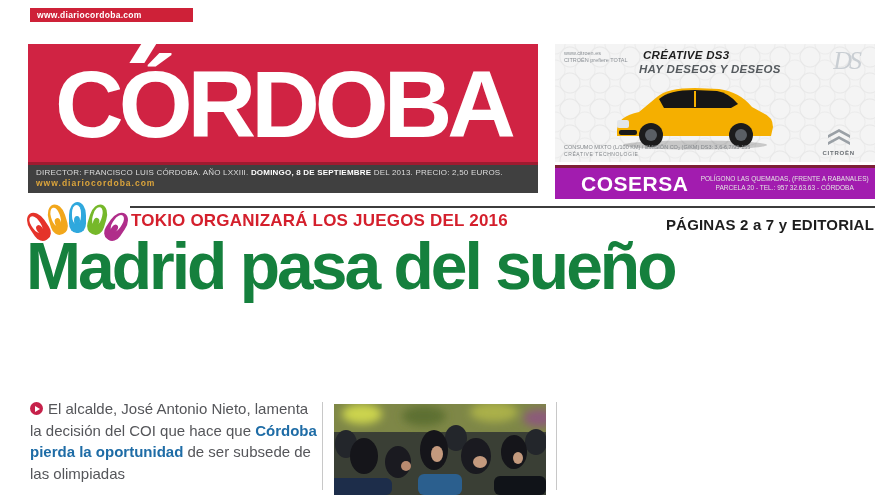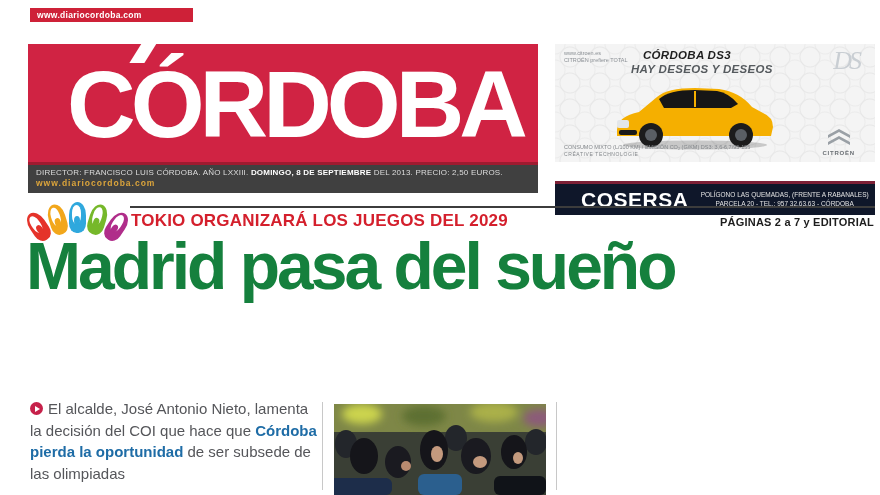--- a/index.html
+++ b/index.html
@@ -8,73 +8,73 @@
   .page{position:relative;width:880px;height:495px;background:#ffffff;overflow:hidden;}
 
   
   .top-strip{position:absolute;left:30px;top:8px;width:156px;height:14px;background:#ce2138;
              color:#fff;font-size:8.5px;font-weight:bold;line-height:14px;padding-left:7px;
              letter-spacing:.3px;}
 
   
   .masthead{position:absolute;left:28px;top:44px;width:510px;height:118px;background:#d02343;}
   .masthead .title{position:absolute;left:0;top:0;width:100%;height:118px;line-height:121px;
-                   text-align:center;color:#fff;font-weight:bold;font-size:95px;letter-spacing:-5px;padding-left:12px;}
+                   text-align:center;color:#fff;font-weight:bold;font-size:95px;letter-spacing:-5px;}
   .masthead .slash{position:absolute;left:112px;top:-15px;width:15px;height:34px;background:#fff;
                    transform:skewX(-32deg);}
 
   
   .info-bar{position:absolute;left:28px;top:162px;width:510px;height:31px;background:#404040;
             border-top:3px solid #9e1b30;box-sizing:border-box;padding:3px 0 0 8px;}
   .info-line{font-size:8px;color:#dcdcdc;letter-spacing:.2px;white-space:nowrap;}
   .info-line b{color:#fff;}
   .info-site{font-size:8.5px;font-weight:bold;color:#dba43b;letter-spacing:1px;margin-top:1px;}
 
   
   .ad{position:absolute;left:555px;top:44px;width:320px;height:118px;background:#f4f4f4;
       background-image:
         radial-gradient(circle at 50% 50%, transparent 9px, #e7e7e7 10px, transparent 11px),
         radial-gradient(circle at 50% 50%, transparent 9px, #ebebeb 10px, transparent 11px);
       background-size:30px 26px,30px 26px;background-position:0 0,15px 13px;overflow:hidden;}
   .ad-url{position:absolute;left:9px;top:6px;font-size:5.5px;color:#8a8f94;line-height:7px;}
   .ad-model{position:absolute;left:88px;top:5px;font-size:11.5px;font-style:italic;font-weight:bold;
             color:#1e1e1e;letter-spacing:.3px;}
-  .ad-slogan{position:absolute;left:76px;top:19px;font-size:11.5px;font-style:italic;font-weight:bold;
+  .ad-slogan{position:absolute;left:84px;top:19px;font-size:11.5px;font-style:italic;font-weight:bold;
              color:#555a5e;letter-spacing:.3px;}
   .ds-mono{position:absolute;right:16px;top:2px;font-family:"Liberation Serif", serif;
            font-style:italic;font-size:26px;color:#c9ced3;letter-spacing:-3px;}
   .ad-car{position:absolute;left:52px;top:32px;}
   .ad-consumption{position:absolute;left:9px;bottom:12px;font-size:5.5px;color:#83878b;}
   .ad-tech{position:absolute;left:9px;bottom:5px;font-size:5px;color:#83878b;letter-spacing:.6px;}
   .chevrons{position:absolute;right:20px;bottom:6px;text-align:center;}
   .chevrons .brand{font-size:6px;color:#6a6f74;font-weight:bold;letter-spacing:.8px;margin-top:1px;}
 
   
-  .dealer{position:absolute;left:555px;top:165px;width:320px;height:34px;background:#0f172a;
-          border-top:3px solid #7c2036;box-sizing:border-box;display:flex;align-items:center;margin-top:16px;}
+  .dealer{position:absolute;left:555px;top:165px;width:320px;height:34px;background:#a21caf;
+          border-top:3px solid #7c2036;box-sizing:border-box;display:flex;align-items:center;}
   .dealer-name{color:#fff;font-weight:bold;font-size:21px;letter-spacing:.5px;padding-left:26px;}
   .dealer-addr{color:#e3e3e3;font-size:6.5px;line-height:8.5px;text-align:center;flex:1;
                padding:0 6px 0 12px;}
 
   
   .kicker-rule{position:absolute;left:130px;top:206px;width:745px;height:2px;background:#3c3c3c;}
   .m2020{position:absolute;left:28px;top:201px;width:102px;height:42px;}
   .finger{position:absolute;width:17px;height:31px;border-radius:9px 9px 8px 8px/14px 14px 10px 10px;}
   .finger:after{content:"";position:absolute;left:3px;top:3px;width:9px;height:19px;background:#fff;
                 border-radius:5px/9px;}
   .finger:before{content:"";position:absolute;left:5px;top:14px;width:6px;height:9px;border-radius:50%;
                  background:inherit;z-index:1;}
   .f1{left:2px;top:10px;transform:rotate(-34deg);}
   .f2{left:21px;top:3px;transform:rotate(-17deg);}
   .f3{left:41px;top:1px;}
   .f4{left:61px;top:3px;transform:rotate(17deg);}
   .f5{left:80px;top:10px;transform:rotate(34deg);}
   .kicker-text{position:absolute;left:131px;top:211px;font-size:17px;font-weight:bold;color:#d41f2c;
                letter-spacing:.2px;}
-  .pages-ref{position:absolute;right:6px;top:216px;font-size:11px;font-weight:bold;color:#1d1d1d;
+  .pages-ref{position:absolute;right:6px;top:216px;font-size:15px;font-weight:bold;color:#1d1d1d;
              letter-spacing:.2px;}
 
   
   .headline{position:absolute;left:26px;top:232px;width:850px;color:#15803d;font-weight:bold;
             font-size:66px;line-height:69px;letter-spacing:-3px;}
   .headline span{display:block;}
 
   
   .col{position:absolute;top:398px;font-size:15px;line-height:21.5px;color:#55565a;}
   .col-left{left:30px;width:292px;}
@@ -106,21 +106,21 @@
   <div class="info-bar">
     <div class="info-line"><span>DIRECTOR: FRANCISCO LUIS CÓRDOBA. AÑO LXXIII. </span><b>DOMINGO, 8 DE SEPTIEMBRE</b><span> DEL 2013. PRECIO: 2,50 EUROS.</span></div>
     <div class="info-site">www.diariocordoba.com</div>
   </div>
 
   <div class="ad">
     <div class="ad-url">
       <div>www.citroen.es</div>
       <div>CITROËN prefiere TOTAL</div>
     </div>
-    <div class="ad-model">CÓRDOBA DS3</div>
+    <div class="ad-model">CRÉATIVE DS3</div>
     <div class="ad-slogan">HAY DESEOS Y DESEOS</div>
     <div class="ds-mono">DS</div>
 
     <svg class="ad-car" width="175" height="76" viewBox="0 0 175 76">
       <ellipse cx="88" cy="69" rx="72" ry="4.5" fill="rgba(0,0,0,0.18)"></ellipse>
       <path d="M10,54 Q11,40 32,36 L50,21 Q60,12 88,12 L112,13 Q133,16 145,31 L156,37 Q166,41 166,51 L164,60 L10,60 Z" fill="#f5af00"></path>
       <path d="M52,23 Q62,14 87,14 L110,15 Q122,17 131,28 L124,32 L57,32 Z" fill="#161616"></path>
       <path d="M88,15 L88,31" stroke="#f5af00" stroke-width="2"></path>
       <rect x="10" y="44" width="12" height="8" rx="2" fill="#e3e6e9"></rect>
       <rect x="12" y="54" width="18" height="5" rx="2" fill="#1a1a1a"></rect>
@@ -151,21 +151,21 @@
   </div>
 
   <div class="kicker-rule"></div>
   <div class="m2020">
     <div class="finger f1" style="background: rgb(229, 51, 42);"></div>
     <div class="finger f2" style="background: rgb(242, 167, 27);"></div>
     <div class="finger f3" style="background: rgb(47, 168, 221);"></div>
     <div class="finger f4" style="background: rgb(118, 184, 42);"></div>
     <div class="finger f5" style="background: rgb(176, 45, 138);"></div>
   </div>
-  <div class="kicker-text">TOKIO ORGANIZARÁ LOS JUEGOS DEL 2029</div>
+  <div class="kicker-text">TOKIO ORGANIZARÁ LOS JUEGOS DEL 2016</div>
   <div class="pages-ref">PÁGINAS 2 a 7 y EDITORIAL</div>
 
   <h1 class="headline" style="margin:0;">
     <span>Madrid pasa del sueño</span>
   </h1>
 
   <div class="col col-left">
     <span class="play-bullet"><i></i></span><span>El alcalde, José Antonio Nieto, lamenta la decisión del COI que hace que </span><b>Córdoba pierda la oportunidad</b><span> de ser subsede de las olimpiadas</span>
   </div>
 

